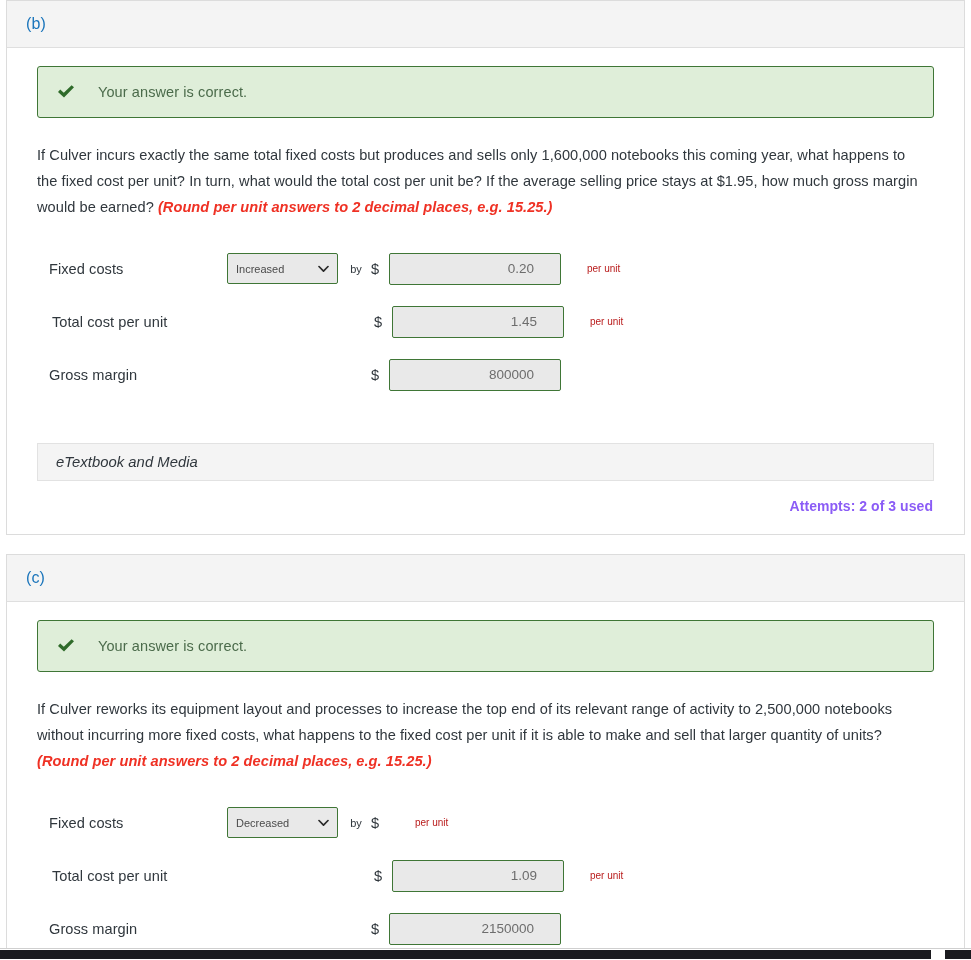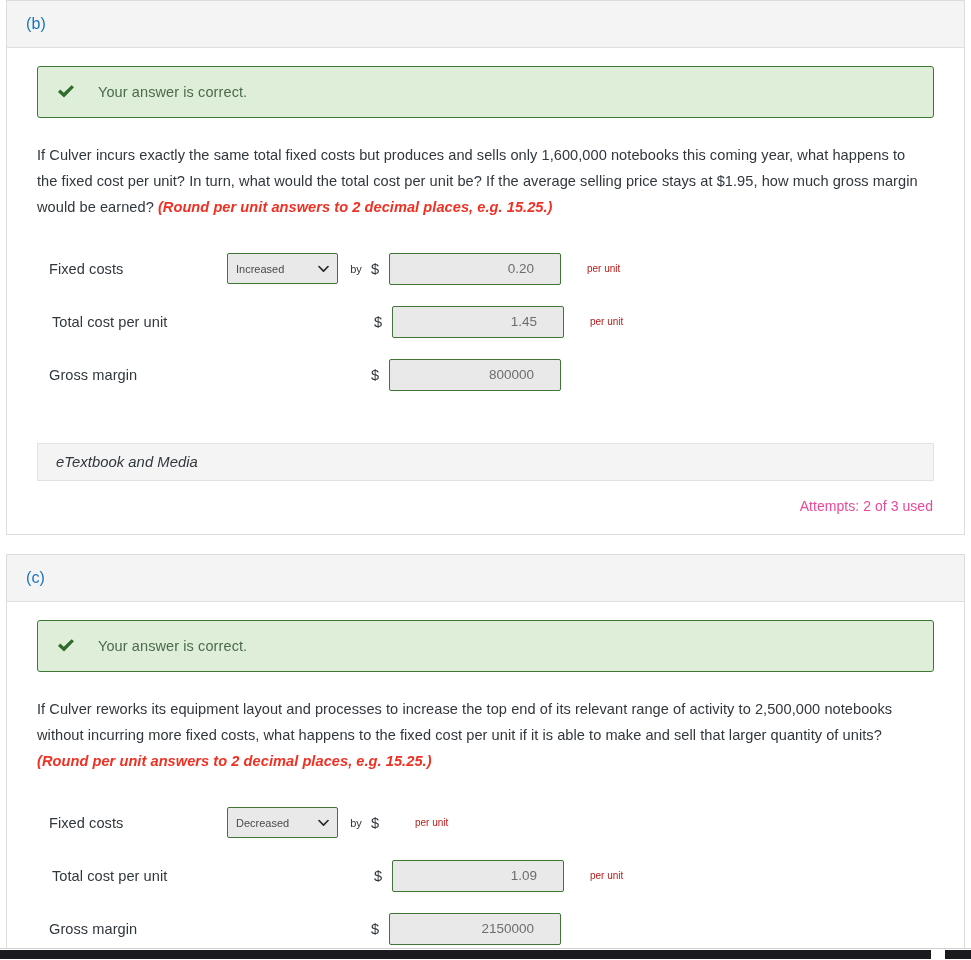--- a/index.html
+++ b/index.html
@@ -205,22 +205,22 @@
     font-style: italic;
   }
 
   .attempts-row {
     display: flex;
     justify-content: flex-end;
     padding: 17px 1px 0 0;
   }
   .attempts-text {
     font-size: 14px;
-    font-weight: normal;
-    color: #ec4899;
+    font-weight: bold;
+    color: #8b5cf6;
     letter-spacing: .05px;
   }
 
   .card-pad-bottom { height: 20px; }
   .gap { height: 19px; background: #ffffff; }
 
   
   .hscroll {
     position: absolute;
     left: 0;

